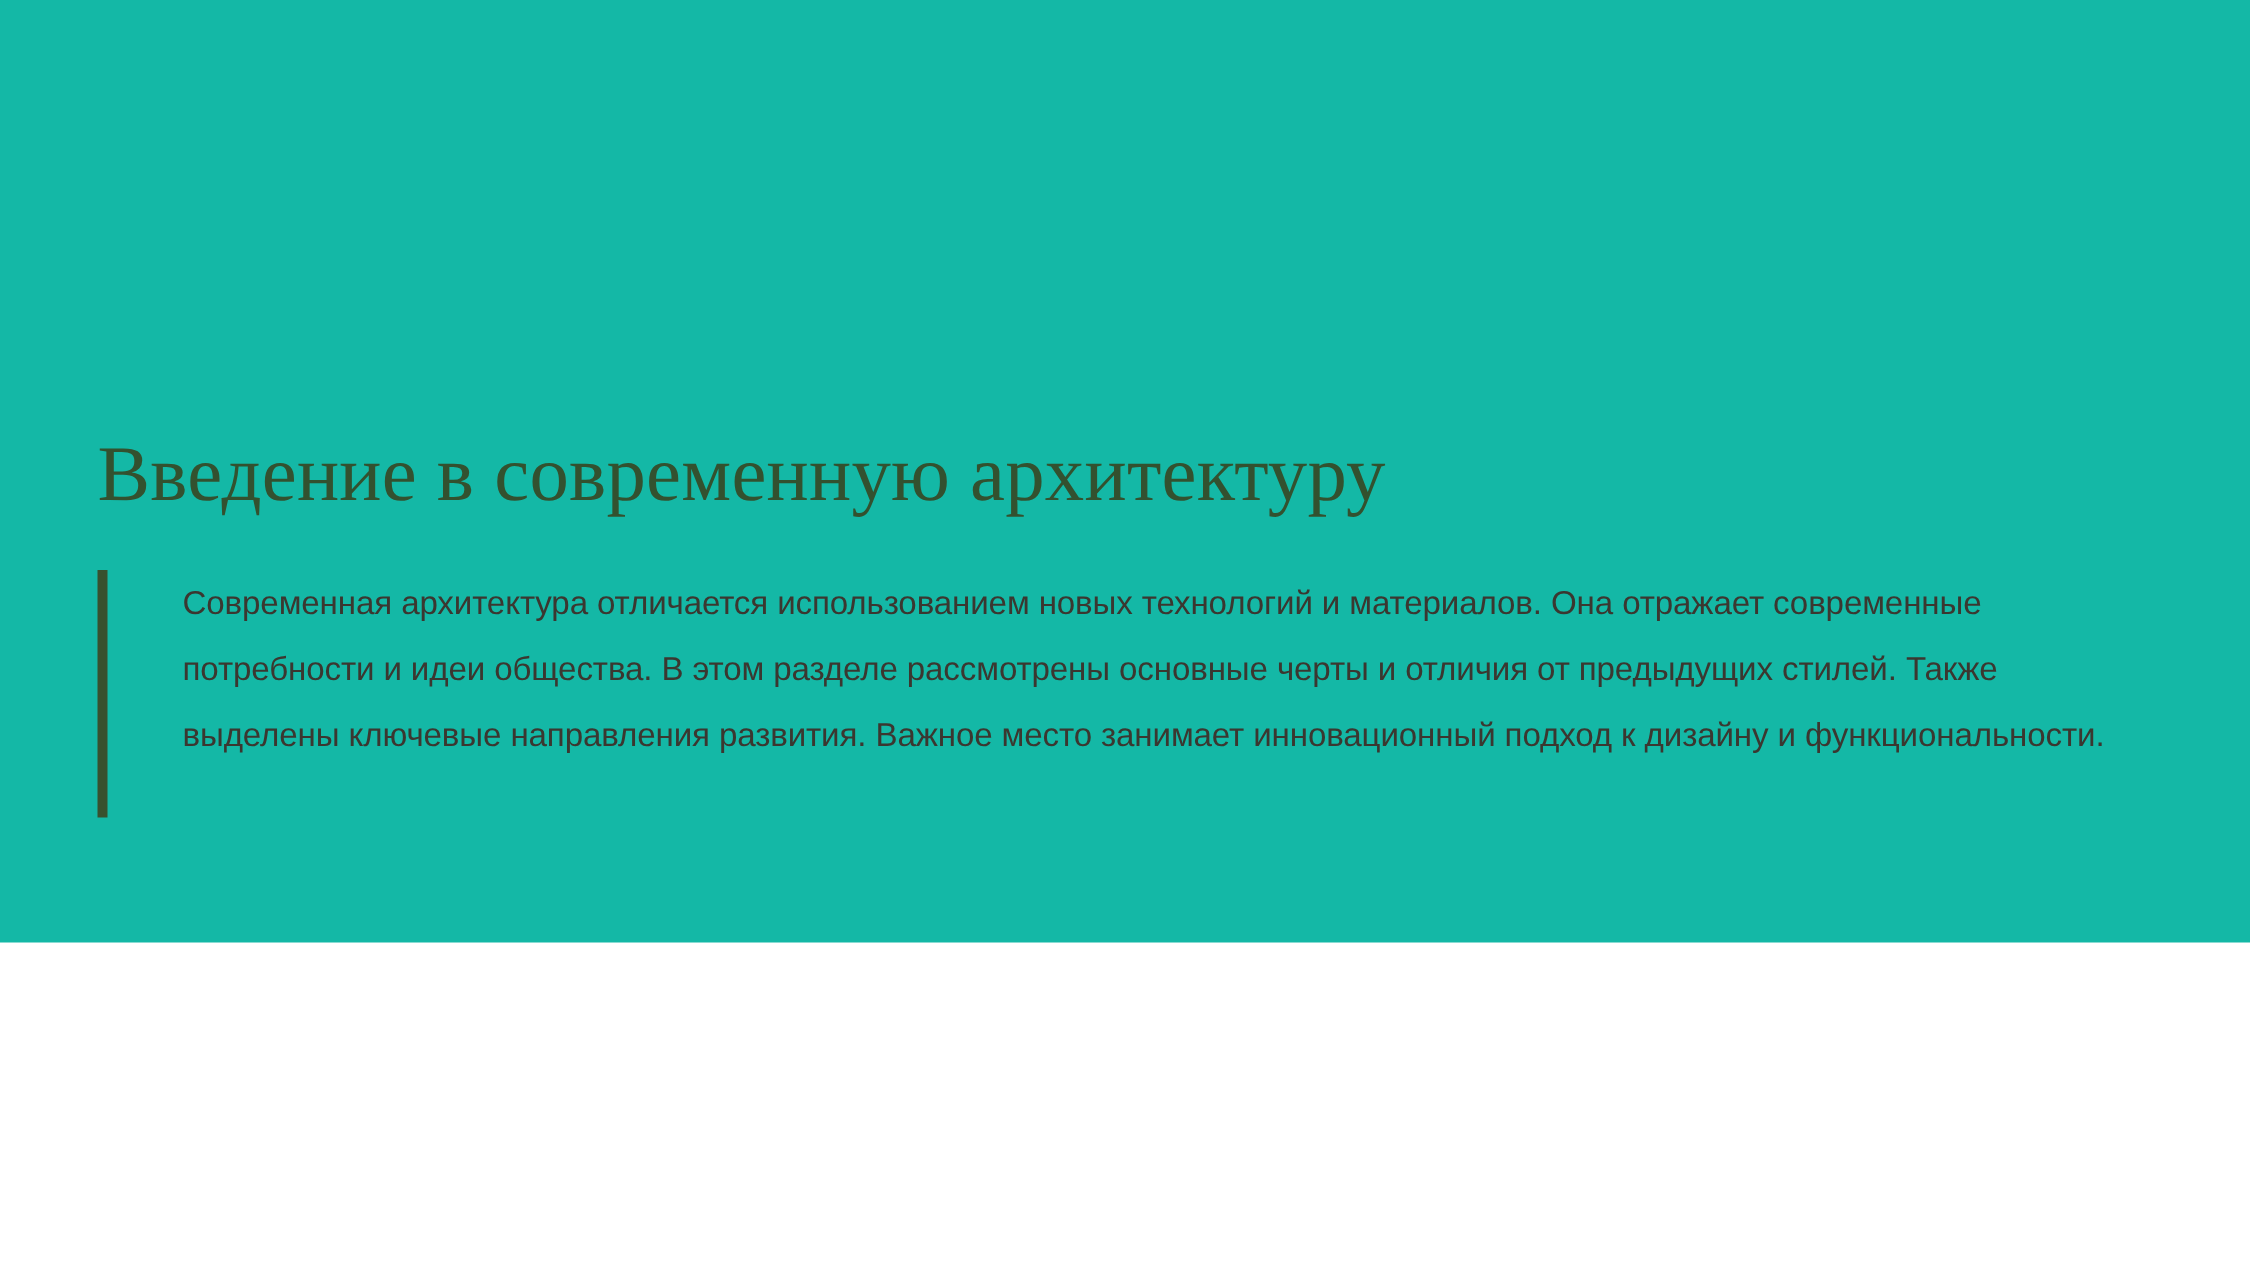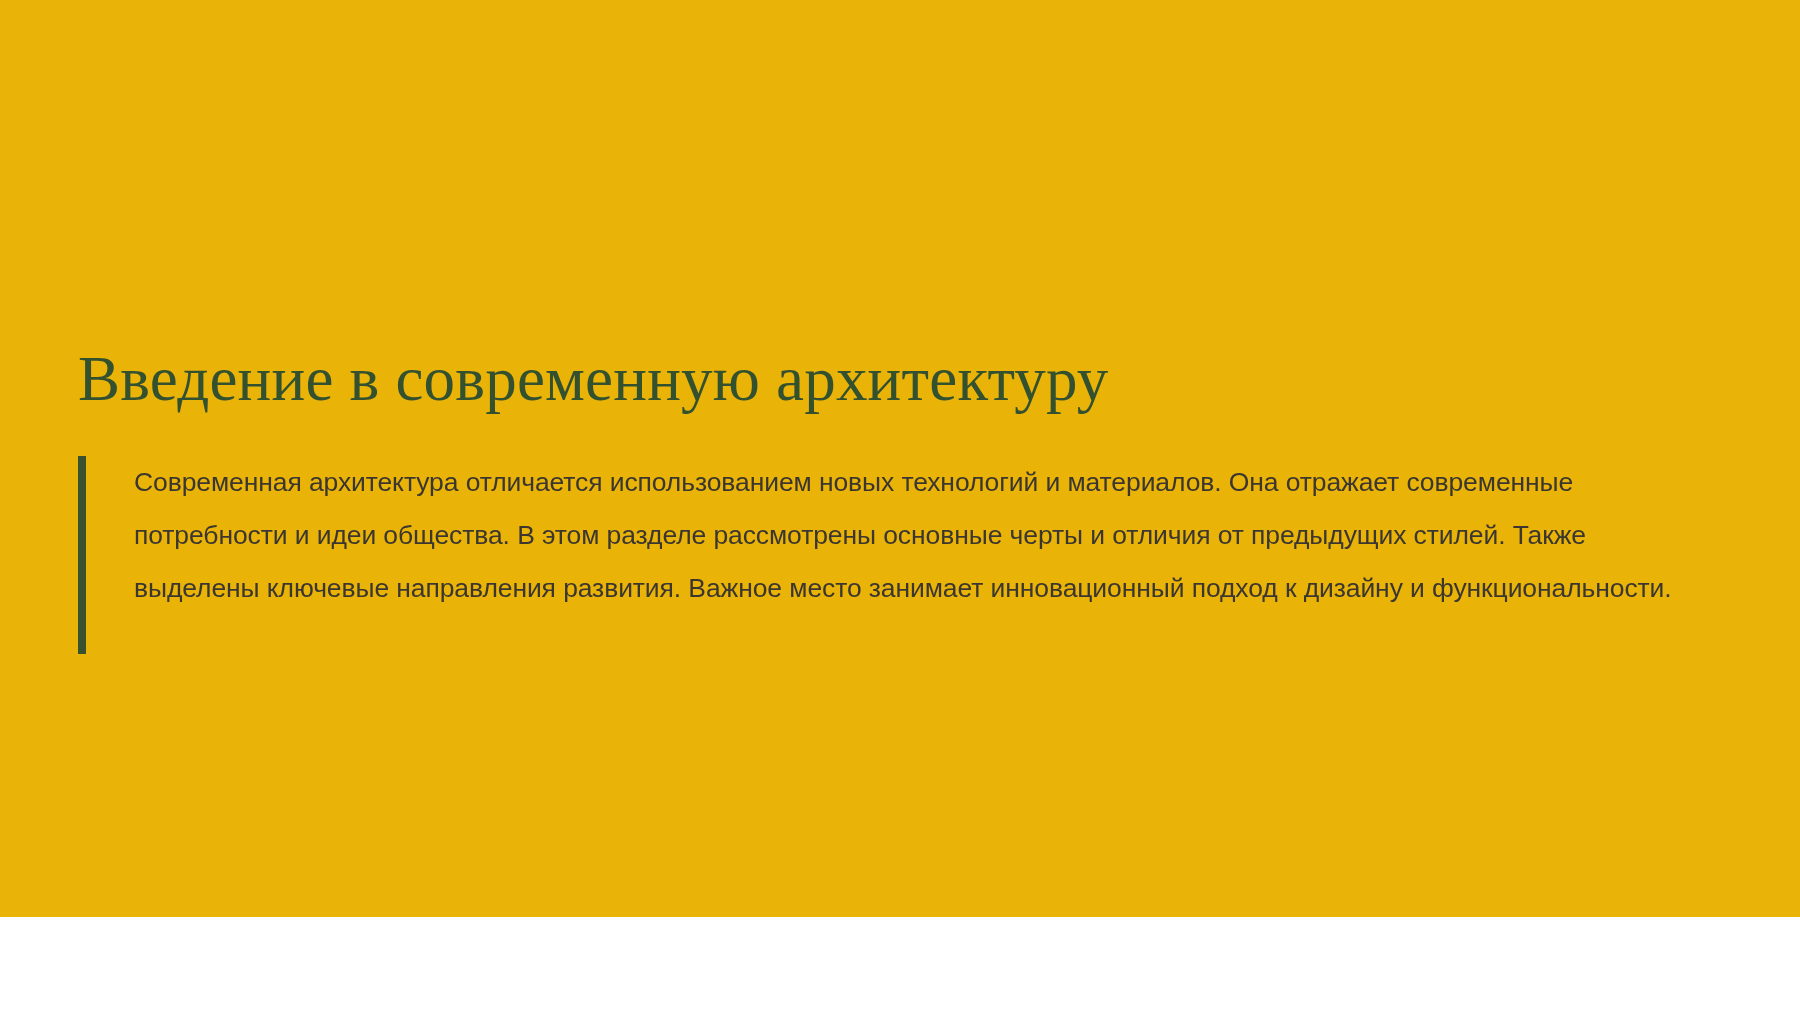--- a/index.html
+++ b/index.html
@@ -8,22 +8,22 @@
   }
   body {
     width: 1800px;
     height: 1013px;
     overflow: hidden;
     font-family: "Liberation Sans", sans-serif;
   }
   .slide {
     position: relative;
     width: 1800px;
-    height: 917px;
-    background: #eab308;
+    height: 754px;
+    background: #14b8a6;
     box-sizing: border-box;
   }
   .content {
     position: absolute;
     left: 78px;
     top: 344px;
     width: 1640px;
   }
   .page-title {
     font-family: "Liberation Serif", "DejaVu Serif", serif;
@@ -47,21 +47,21 @@
     top: 0;
     width: 8px;
     height: 198px;
     background: #38512E;
   }
   .body-text {
     font-family: "Liberation Sans", "DejaVu Sans", sans-serif;
     font-size: 26.5px;
     line-height: 53px;
     color: #3B3730;
-    margin: 0;
+    margin: 12px;
     max-width: 1545px;
     text-align: left;
     font-stretch: condensed;
     letter-spacing: -0.1px;
   }
 </style>
 </head>
 <body>
 
 <div class="slide">

